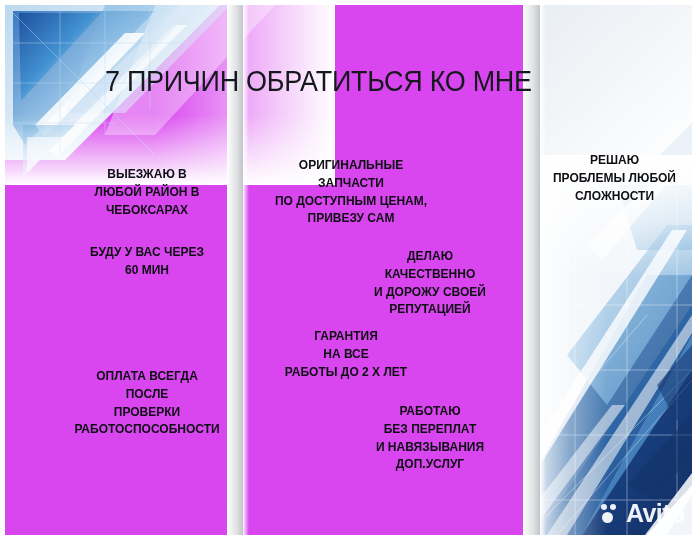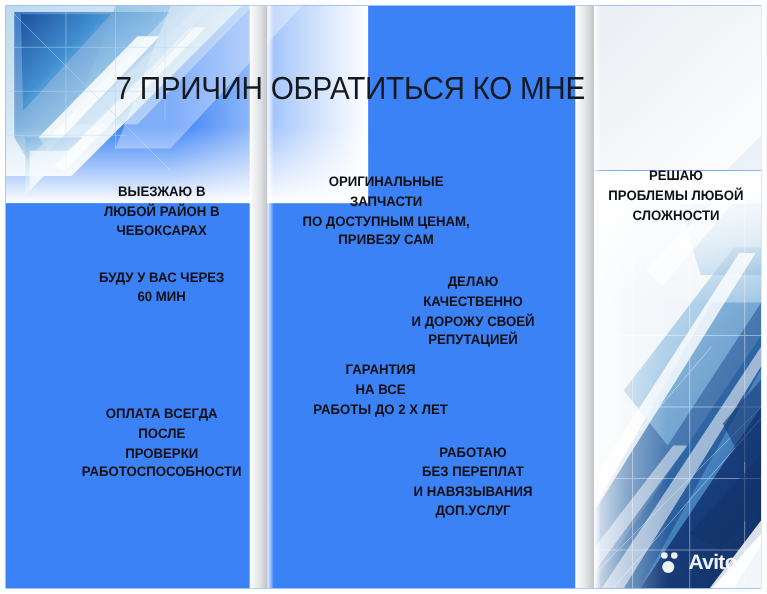--- a/index.html
+++ b/index.html
@@ -22,21 +22,21 @@
     overflow: hidden;
   }
 
   
   .canvas {
     position: absolute;
     left: 5px;
     top: 5px;
     width: 687px;
     height: 530px;
-    background: #3b82f6;
+    background: #d946ef;
     overflow: hidden;
   }
 
   
   .band {
     position: absolute;
     top: 0;
     height: 530px;
     pointer-events: none;
   }
@@ -151,21 +151,21 @@
   .avito-dots i {
     position: absolute;
     display: block;
     border-radius: 50%;
     background: #ffffff;
   }
   .avito-dots i.d1 { width: 6px;  height: 6px;  left: 0px;  top: 1px; }
   .avito-dots i.d2 { width: 6px;  height: 6px;  left: 9px;  top: 1px; }
   .avito-dots i.d3 { width: 11px; height: 11px; left: 1px;  top: 9px; }
   .avito-word {
-    font-size: 19px;
+    font-size: 25px;
     font-weight: bold;
     color: #ffffff;
     letter-spacing: -0.6px;
     line-height: 1;
     font-family: "Liberation Sans", sans-serif;
   }
 </style>
 </head>
 <body>
 

